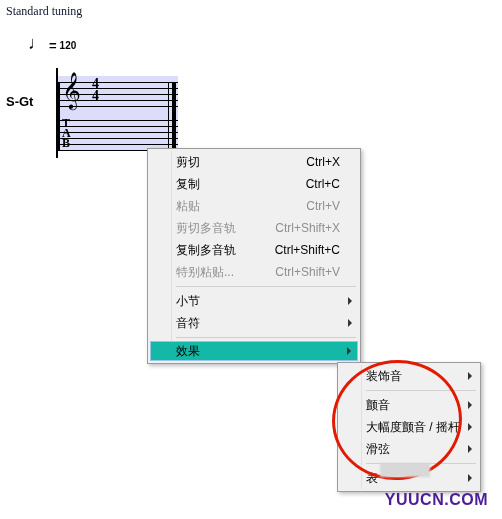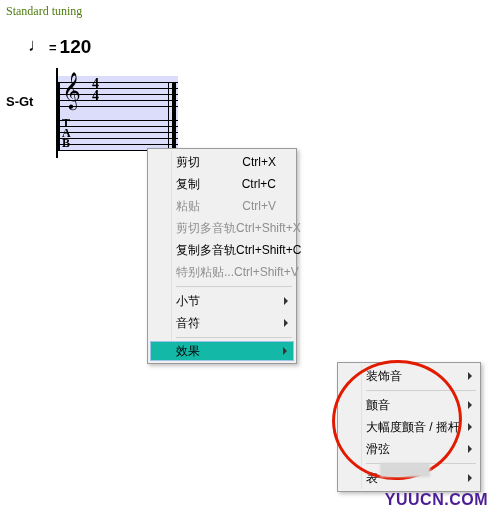--- a/index.html
+++ b/index.html
@@ -12,38 +12,38 @@
       font-size: 12px;
       background: #fff;
       position: relative;
       overflow: hidden;
     }
     .tuning-label {
       position: absolute;
       top: 4px; left: 6px;
       font-family: "Times New Roman", serif;
       font-size: 12px;
-      color: #4d7c0f;
+      color: #0f172a;
     }
     .tempo-row {
       position: absolute;
       top: 36px; left: 28px;
       display: flex;
       align-items: center;
       gap: 3px;
       font-family: Arial, sans-serif;
     }
     .tempo-note {
       font-size: 18px;
       line-height: 1;
       position: relative;
       top: -2px;
     }
     .tempo-eq { font-size: 13px; font-weight: bold; }
-    .tempo-bpm { font-size: 19px; font-weight: bold; }
+    .tempo-bpm { font-size: 10px; font-weight: bold; }
     .track-label {
       position: absolute;
       top: 94px; left: 6px;
       font-weight: bold;
       font-size: 13px;
       font-family: Arial, sans-serif;
     }
     
     .score {
       position: absolute;
@@ -95,21 +95,21 @@
     }
     
     .ctx-menu {
       position: absolute;
       background: #f0f0f0;
       border: 1px solid #9b9b9b;
       box-shadow: 2px 2px 4px rgba(0,0,0,.25);
       font-size: 12px;
       padding: 2px;
     }
-    .ctx-menu.main { top: 148px; left: 147px; width: 150px; }
+    .ctx-menu.main { top: 148px; left: 147px; width: 214px; }
     .ctx-menu.sub  { top: 362px; left: 337px; width: 144px; }
     .ctx-item {
       display: flex;
       align-items: center;
       height: 22px;
       padding: 0 18px 0 26px;
       color: #000;
       position: relative;
       white-space: nowrap;
     }

